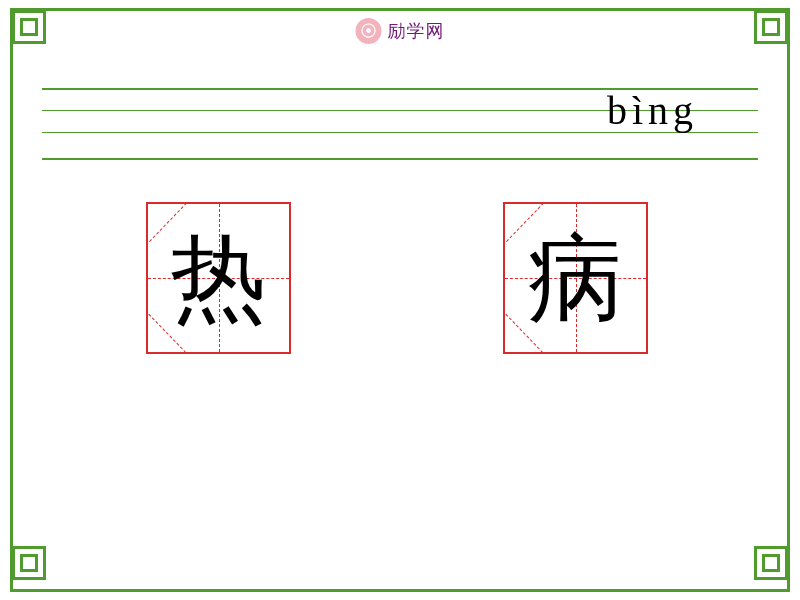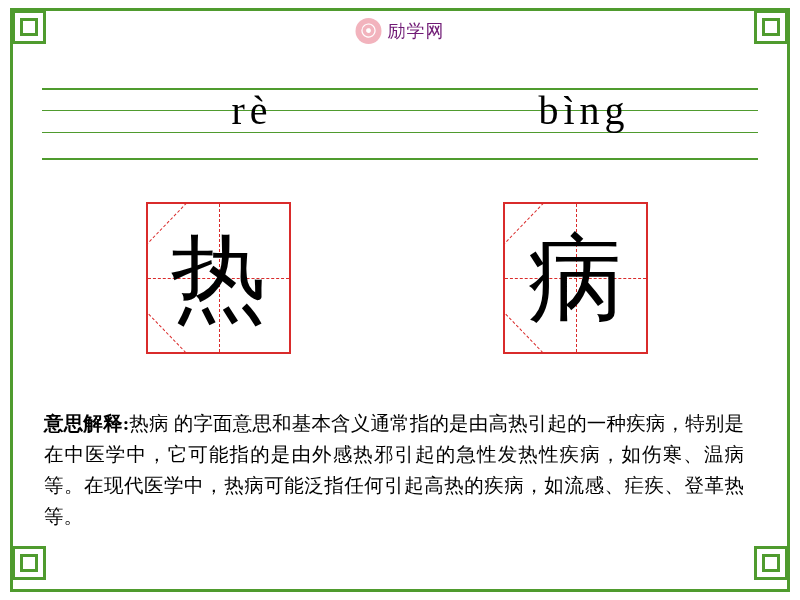--- a/index.html
+++ b/index.html
@@ -109,21 +109,21 @@
     top: 0px;
     width: 260px;
     text-align: center;
     font-family: "Liberation Serif", serif;
     font-size: 40px;
     color: #000000;
     letter-spacing: 5px;
     line-height: 46px;
   }
   .pinyin.p1 { left: 80px; }
-  .pinyin.p2 { left: 412px; }
+  .pinyin.p2 { left: 396px; text-align: right; }
 
   
   .char-box {
     position: absolute;
     width: 145px;
     height: 152px;
     border: 2px solid #d92b2b;
     box-sizing: border-box;
     overflow: hidden;
   }
@@ -213,21 +213,20 @@
   <div class="logo">
     <span class="logo-mark">⦿</span>
     <span class="logo-text">励学网</span>
   </div>
 
   <div class="staff">
     <div class="line l1 thick"></div>
     <div class="line l2"></div>
     <div class="line l3"></div>
     <div class="line l4"></div>
-    <div class="pinyin p1">rè</div>
     <div class="pinyin p2">bìng</div>
   </div>
 
   <div class="char-box b1">
     <div class="guide-h"></div>
     <div class="guide-v"></div>
     <div class="diag-wrap">
       <div class="guide-d1"></div>
       <div class="guide-d2"></div>
     </div>
@@ -237,17 +236,14 @@
   <div class="char-box b2">
     <div class="guide-h"></div>
     <div class="guide-v"></div>
     <div class="diag-wrap">
       <div class="guide-d1"></div>
       <div class="guide-d2"></div>
     </div>
     <div class="char-glyph">病</div>
   </div>
 
-  <div class="explain">
-    <span class="label">意思解释:</span><span>热病 的字面意思和基本含义通常指的是由高热引起的一种疾病，特别是在中医学中，它可能指的是由外感热邪引起的急性发热性疾病，如伤寒、温病等。在现代医学中，热病可能泛指任何引起高热的疾病，如流感、疟疾、登革热等。</span>
-  </div>
 
 </div>
 
 </body></html>

